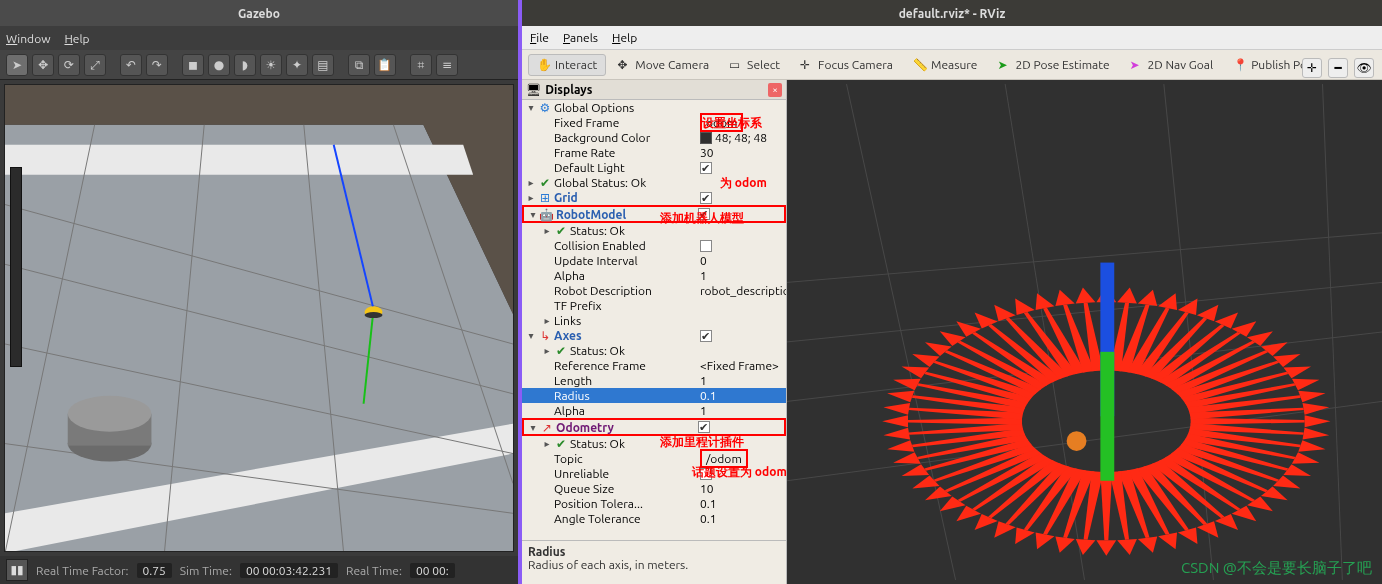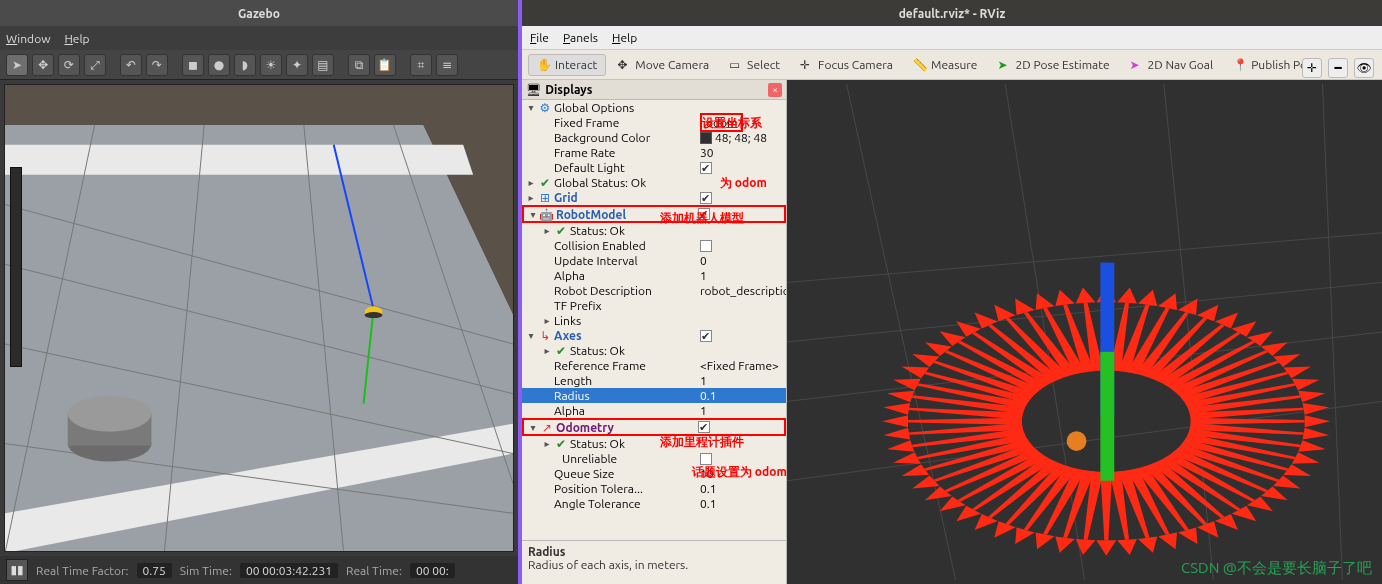--- a/index.html
+++ b/index.html
@@ -356,21 +356,29 @@
               </div>
             </div>
           <div class="row">
               <div class="cell-l" style="padding-left:20px">
                 <span class="arr">▸</span>
                 <span class="ico ok">✔</span>
                 <span>Status: Ok</span>
               </div>
             </div>
           <div class="row">
-              <div class="cell-l" style="padding-left:40px">
+              <div class="cell-l" style="padding-left:32px">
+                <span>Topic</span>
+              </div>
+              <div class="cell-r">
+                <span class="hl-red" style="padding:0 4px">/odom</span>
+              </div>
+            </div>
+          <div class="row">
+              <div class="cell-l" style="padding-left:32px">
                 <span>Unreliable</span>
               </div>
               <div class="cell-r">
                 <span class="chk"></span>
               </div>
             </div>
           <div class="row">
               <div class="cell-l" style="padding-left:32px">
                 <span>Queue Size</span>
               </div>

